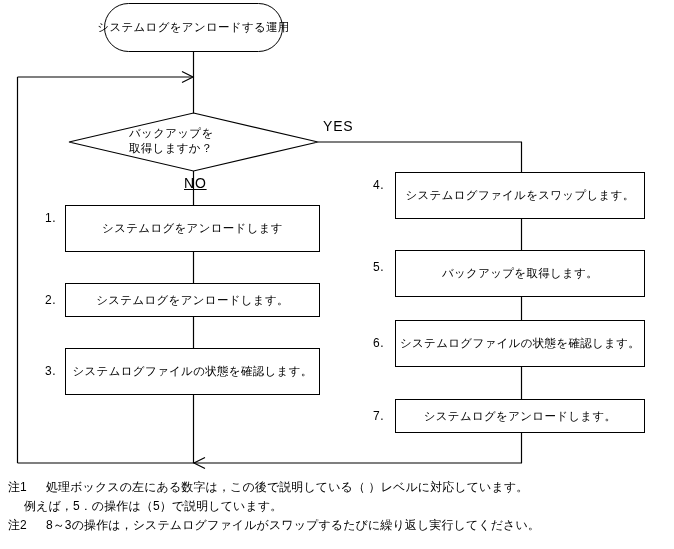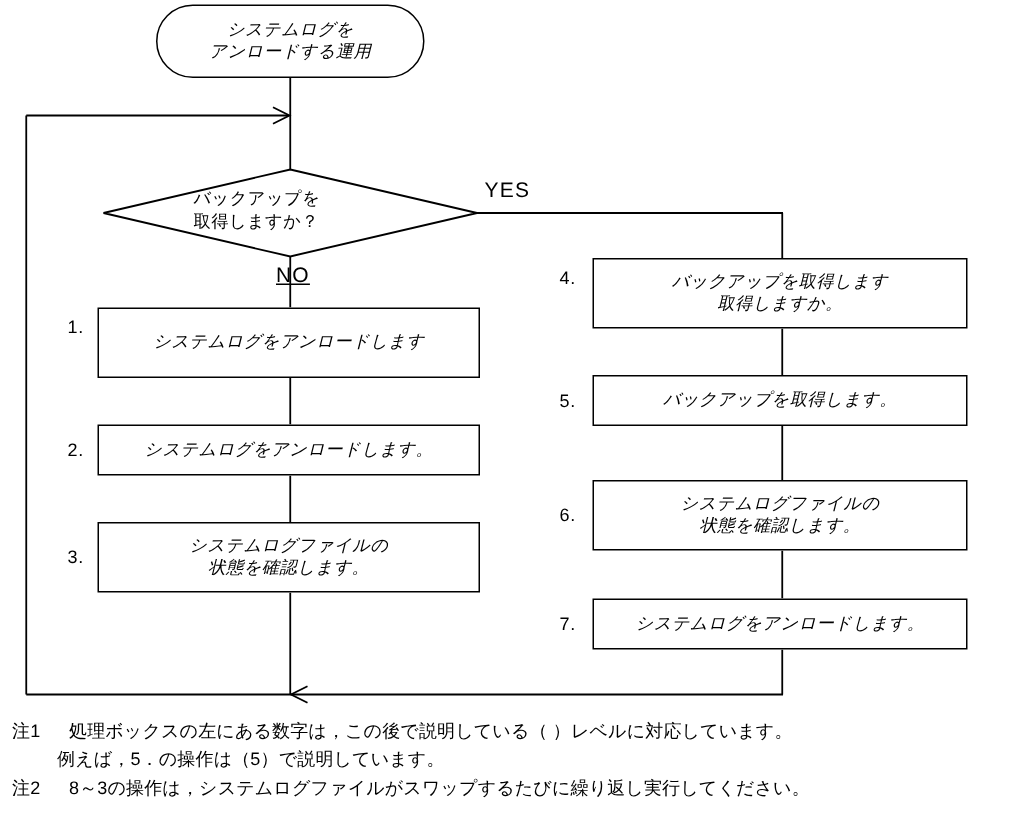--- a/index.html
+++ b/index.html
@@ -25,28 +25,26 @@
     top: 0;
     width: 674px;
     height: 470px;
   }
   .node {
     position: absolute;
     box-sizing: border-box;
     border: 1px solid #000000;
     background: #ffffff;
     display: flex;
-    flex-direction: column;
     align-items: center;
     justify-content: center;
     text-align: center;
     font-size: 11.5px;
     line-height: 15px;
     letter-spacing: 0.3px;
-    font-style: italic;
   }
   .terminal {
     border-radius: 26px;
   }
   .node .tline {
     white-space: nowrap;
   }
   .step-num {
     position: absolute;
     font-size: 12px;
@@ -86,21 +84,21 @@
     display: inline-block;
     width: 46px;
     padding-left: 8px;
     box-sizing: border-box;
   }
   .note-body {
     display: inline;
   }
   .note-cont {
     display: block;
-    padding-left: 38px;
+    padding-left: 24px;
     white-space: nowrap;
   }
 </style>
 </head>
 <body>
 
 <div id="root">
 
   <svg id="flow-svg" viewBox="0 0 674 470">
     <g stroke="#000000" stroke-width="1.2" fill="none" shape-rendering="geometricPrecision">
@@ -155,26 +153,26 @@
   </div>
 
   <div class="step-num" style="left:30px; top:365px;">3.</div>
   <div class="node" style="left:65px; top:348px; width:255px; height:47px;">
     <span class="tline">システムログファイルの</span>
     <span class="tline">状態を確認します。</span>
   </div>
 
   <div class="step-num" style="left:358px; top:179px;">4.</div>
   <div class="node" style="left:395px; top:172px; width:250px; height:47px;">
-    <span class="tline">バックアップを取得します</span>
-    <span class="tline">取得しますか。</span>
+    <span class="tline">システムログファイルを</span>
+    <span class="tline">スワップします。</span>
   </div>
 
   <div class="step-num" style="left:358px; top:261px;">5.</div>
-  <div class="node" style="left:395px; top:250px; width:250px; height:34px;">
+  <div class="node" style="left:395px; top:250px; width:250px; height:47px;">
     <span class="tline">バックアップを取得します。</span>
   </div>
 
   <div class="step-num" style="left:358px; top:337px;">6.</div>
   <div class="node" style="left:395px; top:320px; width:250px; height:47px;">
     <span class="tline">システムログファイルの</span>
     <span class="tline">状態を確認します。</span>
   </div>
 
   <div class="step-num" style="left:358px; top:410px;">7.</div>

